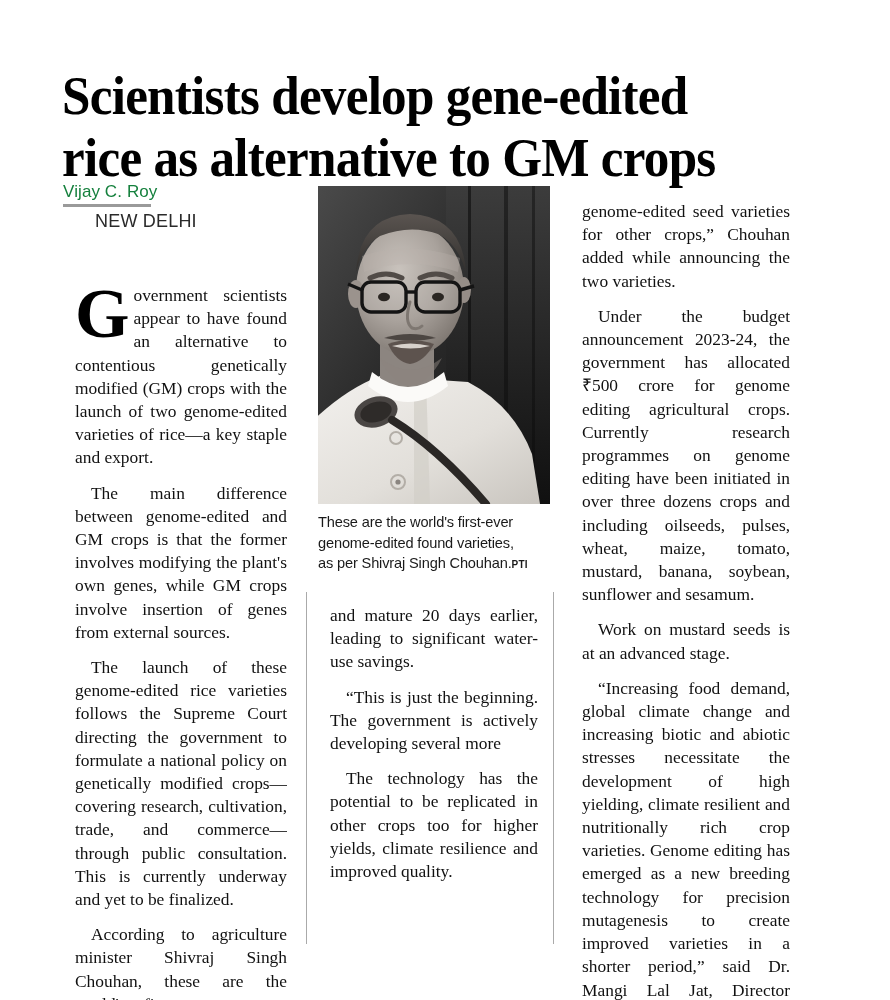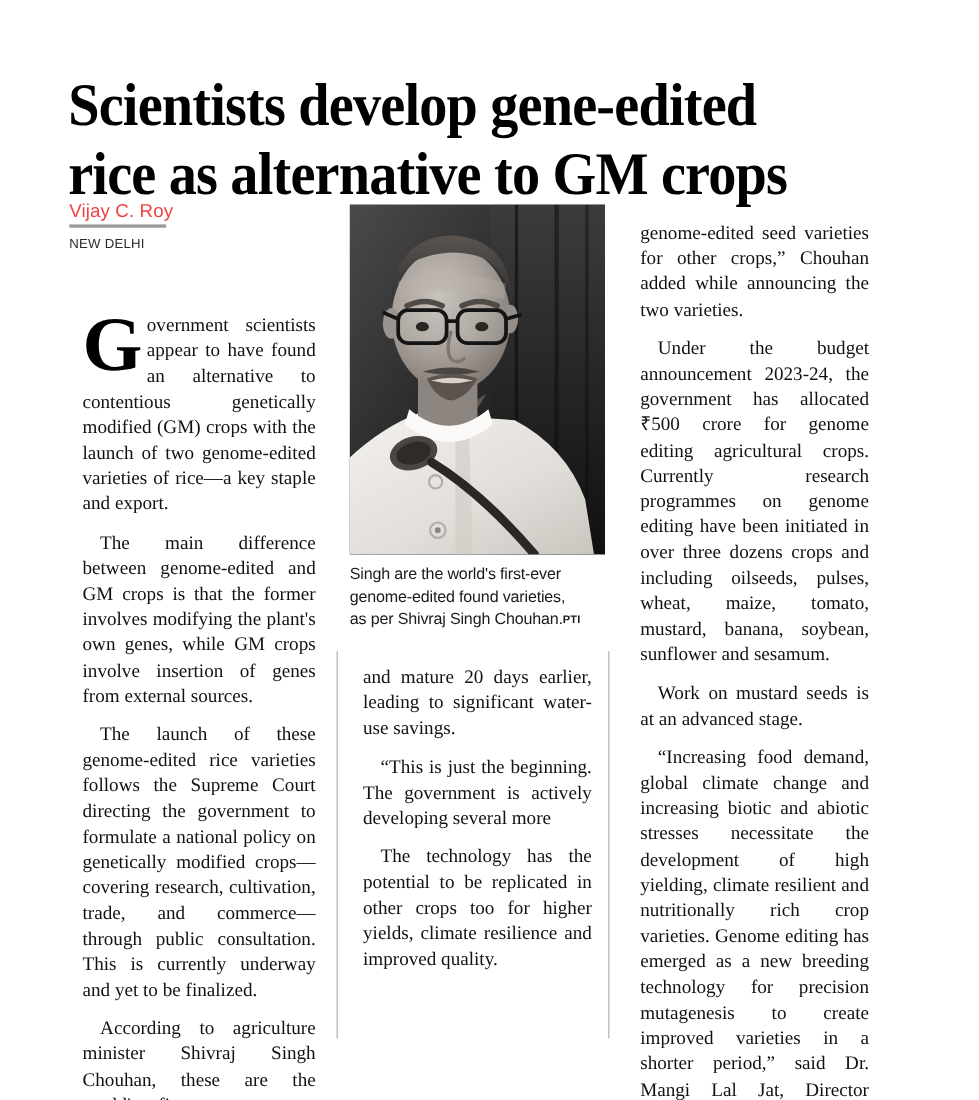--- a/index.html
+++ b/index.html
@@ -44,42 +44,43 @@
   .byline {
     position: absolute;
     left: 63px;
     top: 182px;
     width: 240px;
     font-family: "Liberation Sans", sans-serif;
   }
   .byline-name {
     font-size: 17px;
     line-height: 20px;
-    color: #ef4444;
+    color: #15803d;
     letter-spacing: 0.1px;
   }
   .byline-rule {
     width: 88px;
     height: 3px;
     background: #9a9a9a;
     margin-top: 2px;
     margin-bottom: 4px;
   }
   .byline-email {
     font-size: 13.5px;
     line-height: 18px;
     color: #2a2a2a;
     letter-spacing: -0.1px;
   }
   .byline-city {
-    font-size: 12px;
+    font-size: 18px;
     line-height: 18px;
     color: #2a2a2a;
     margin-top: 5px;
     letter-spacing: 0.2px;
+    margin-left: 32px;
   }
 
   
   .col {
     position: absolute;
     font-family: "Liberation Serif", serif;
     font-size: 17.4px;
     line-height: 23.2px;
     text-align: justify;
     color: #111111;
@@ -272,21 +273,21 @@
         <path d="M 74 234 Q 120 262 168 318" stroke="#2a2725" stroke-width="8" fill="none" stroke-linecap="round"></path>
       </g>
 
       <circle cx="78" cy="252" r="6" fill="none" stroke="#b3aea7" stroke-width="2"></circle>
       <circle cx="80" cy="296" r="7" fill="none" stroke="#b3aea7" stroke-width="2"></circle>
       <circle cx="80" cy="296" r="2.6" fill="#8a8580"></circle>
     </svg>
   </div>
 
   <div class="caption">
-    <span>Singh are the world's first-ever</span><br>
+    <span>These are the world's first-ever</span><br>
     <span>genome-edited found varieties,</span><br>
     <span>as per Shivraj Singh Chouhan.</span><span class="credit">PTI</span>
   </div>
 
   <div class="col" id="col2">
     <p class="first">and mature 20 days earlier, leading to significant water-use savings.</p>
     <p>“This is just the beginning. The government is actively developing several more</p>
     <p>The technology has the potential to be replicated in other crops too for higher yields, climate resilience and improved quality.</p>
   </div>
 

